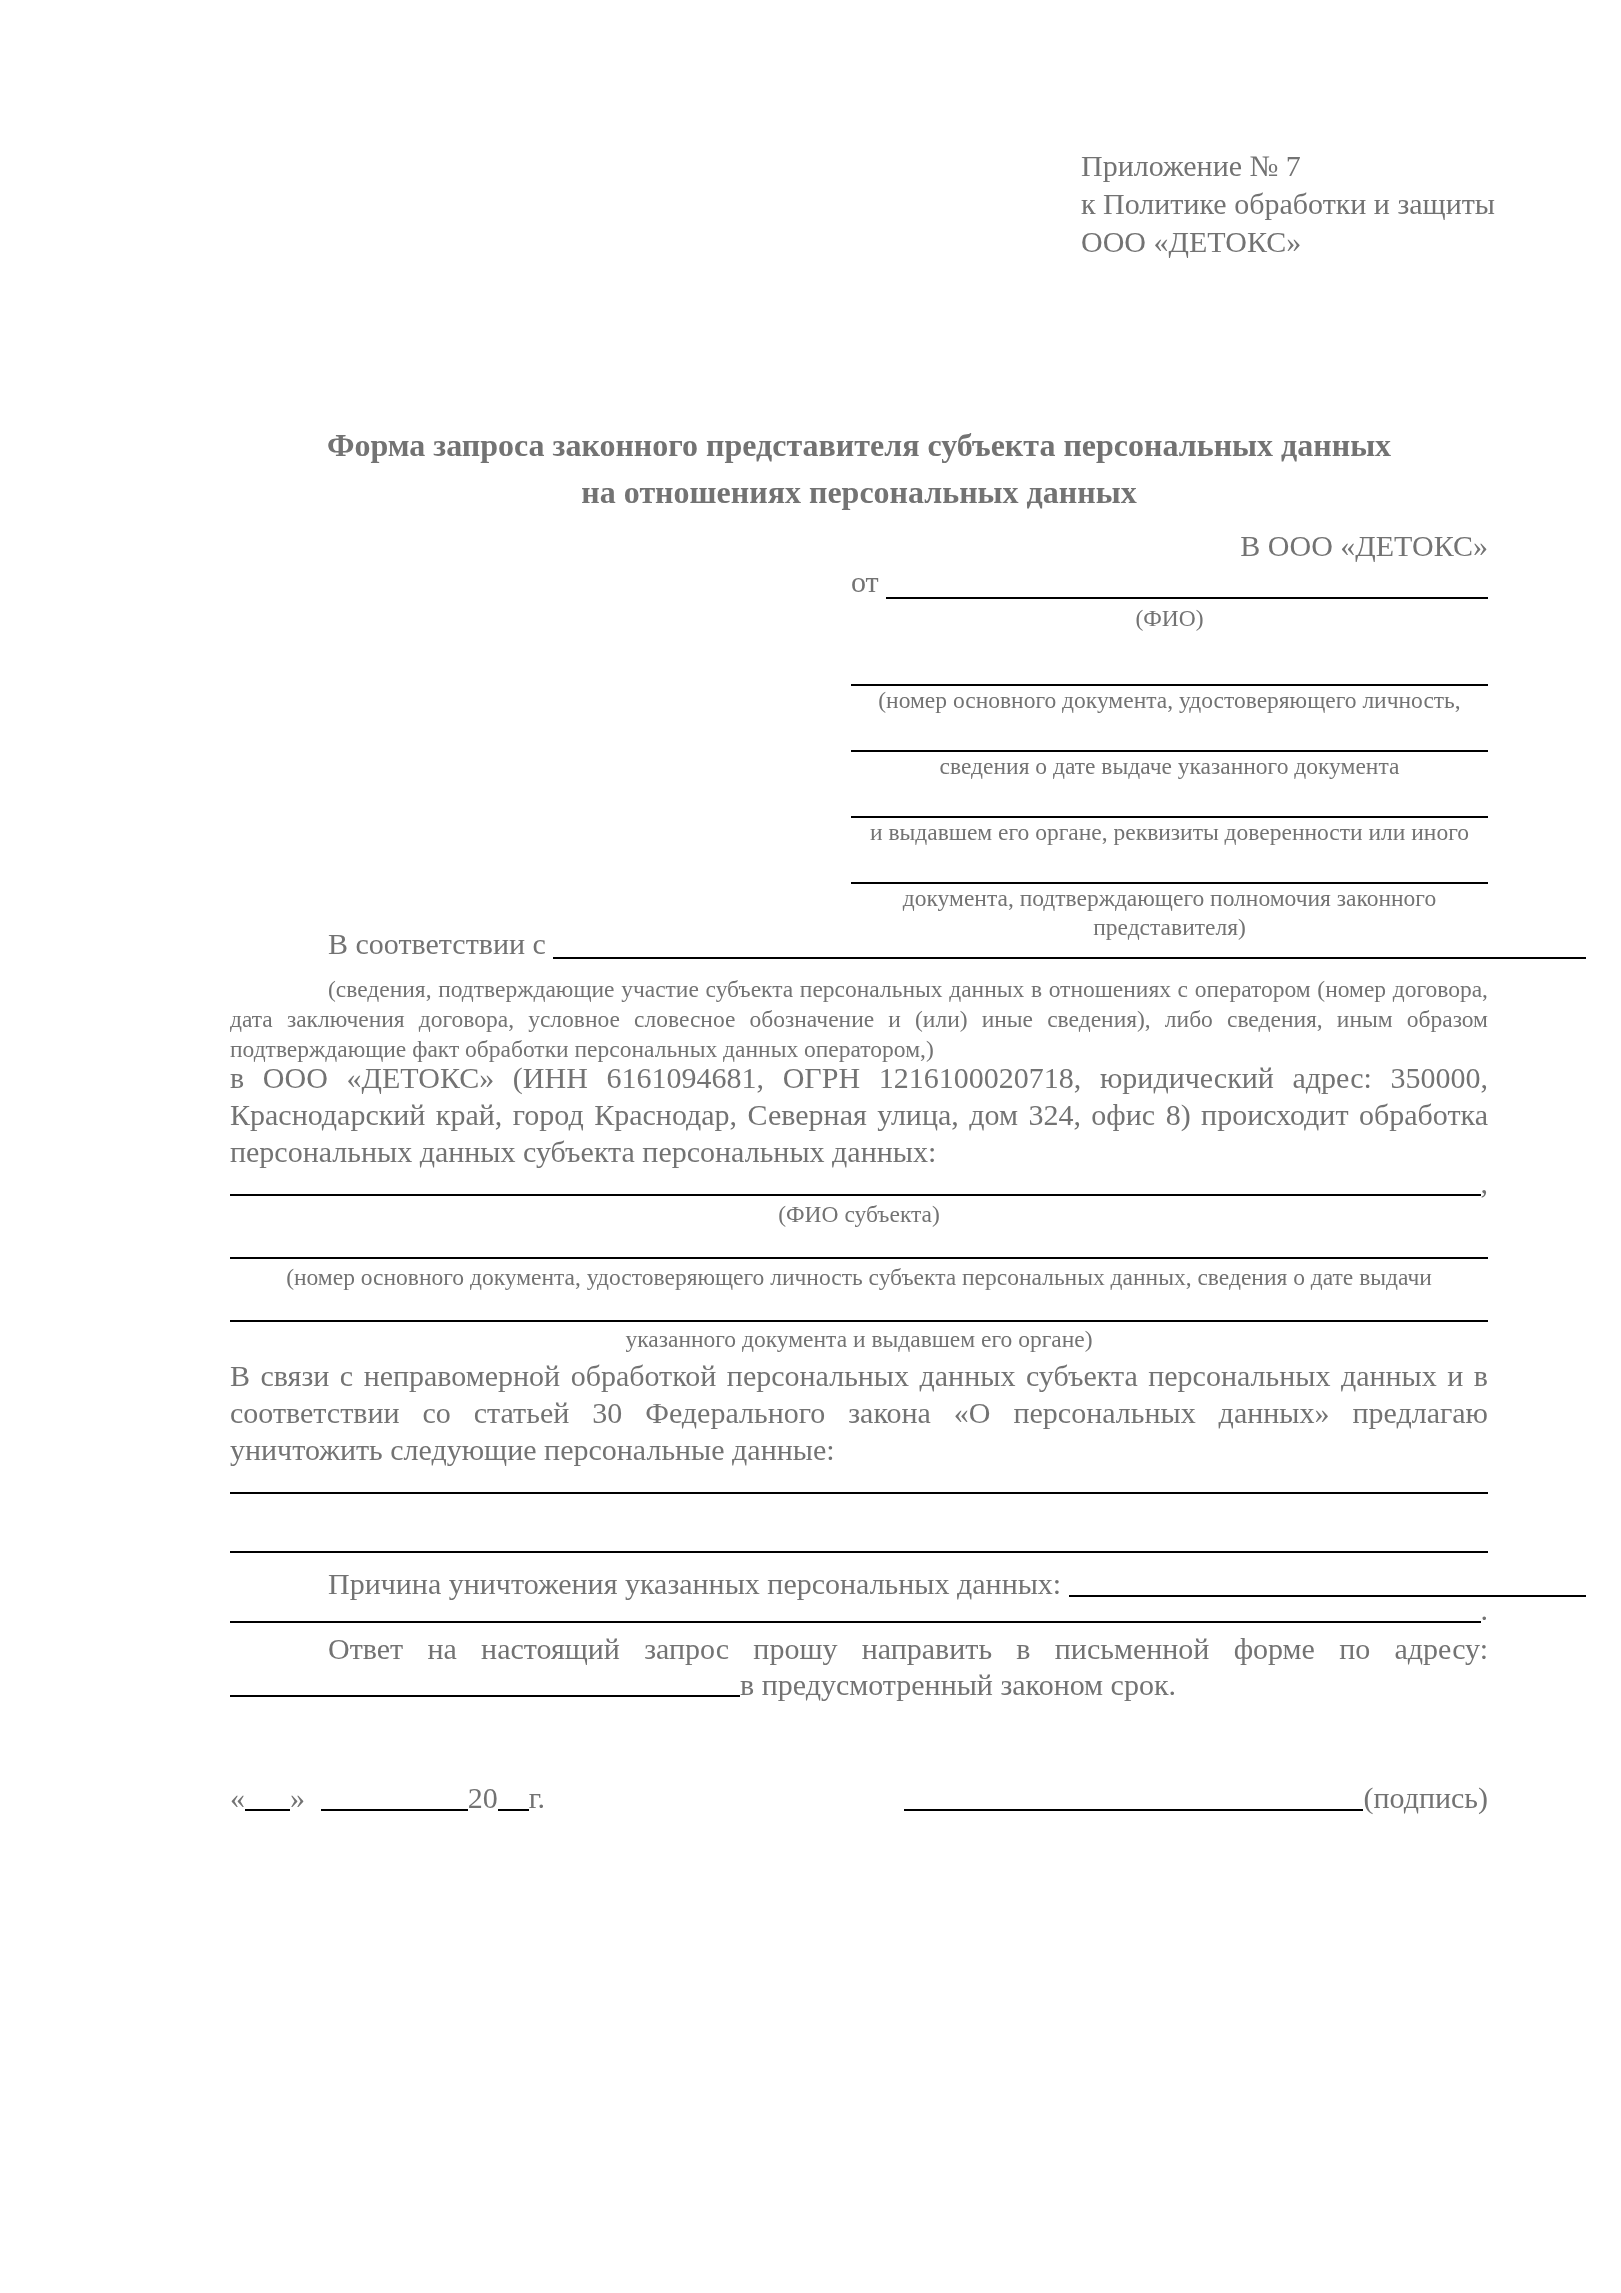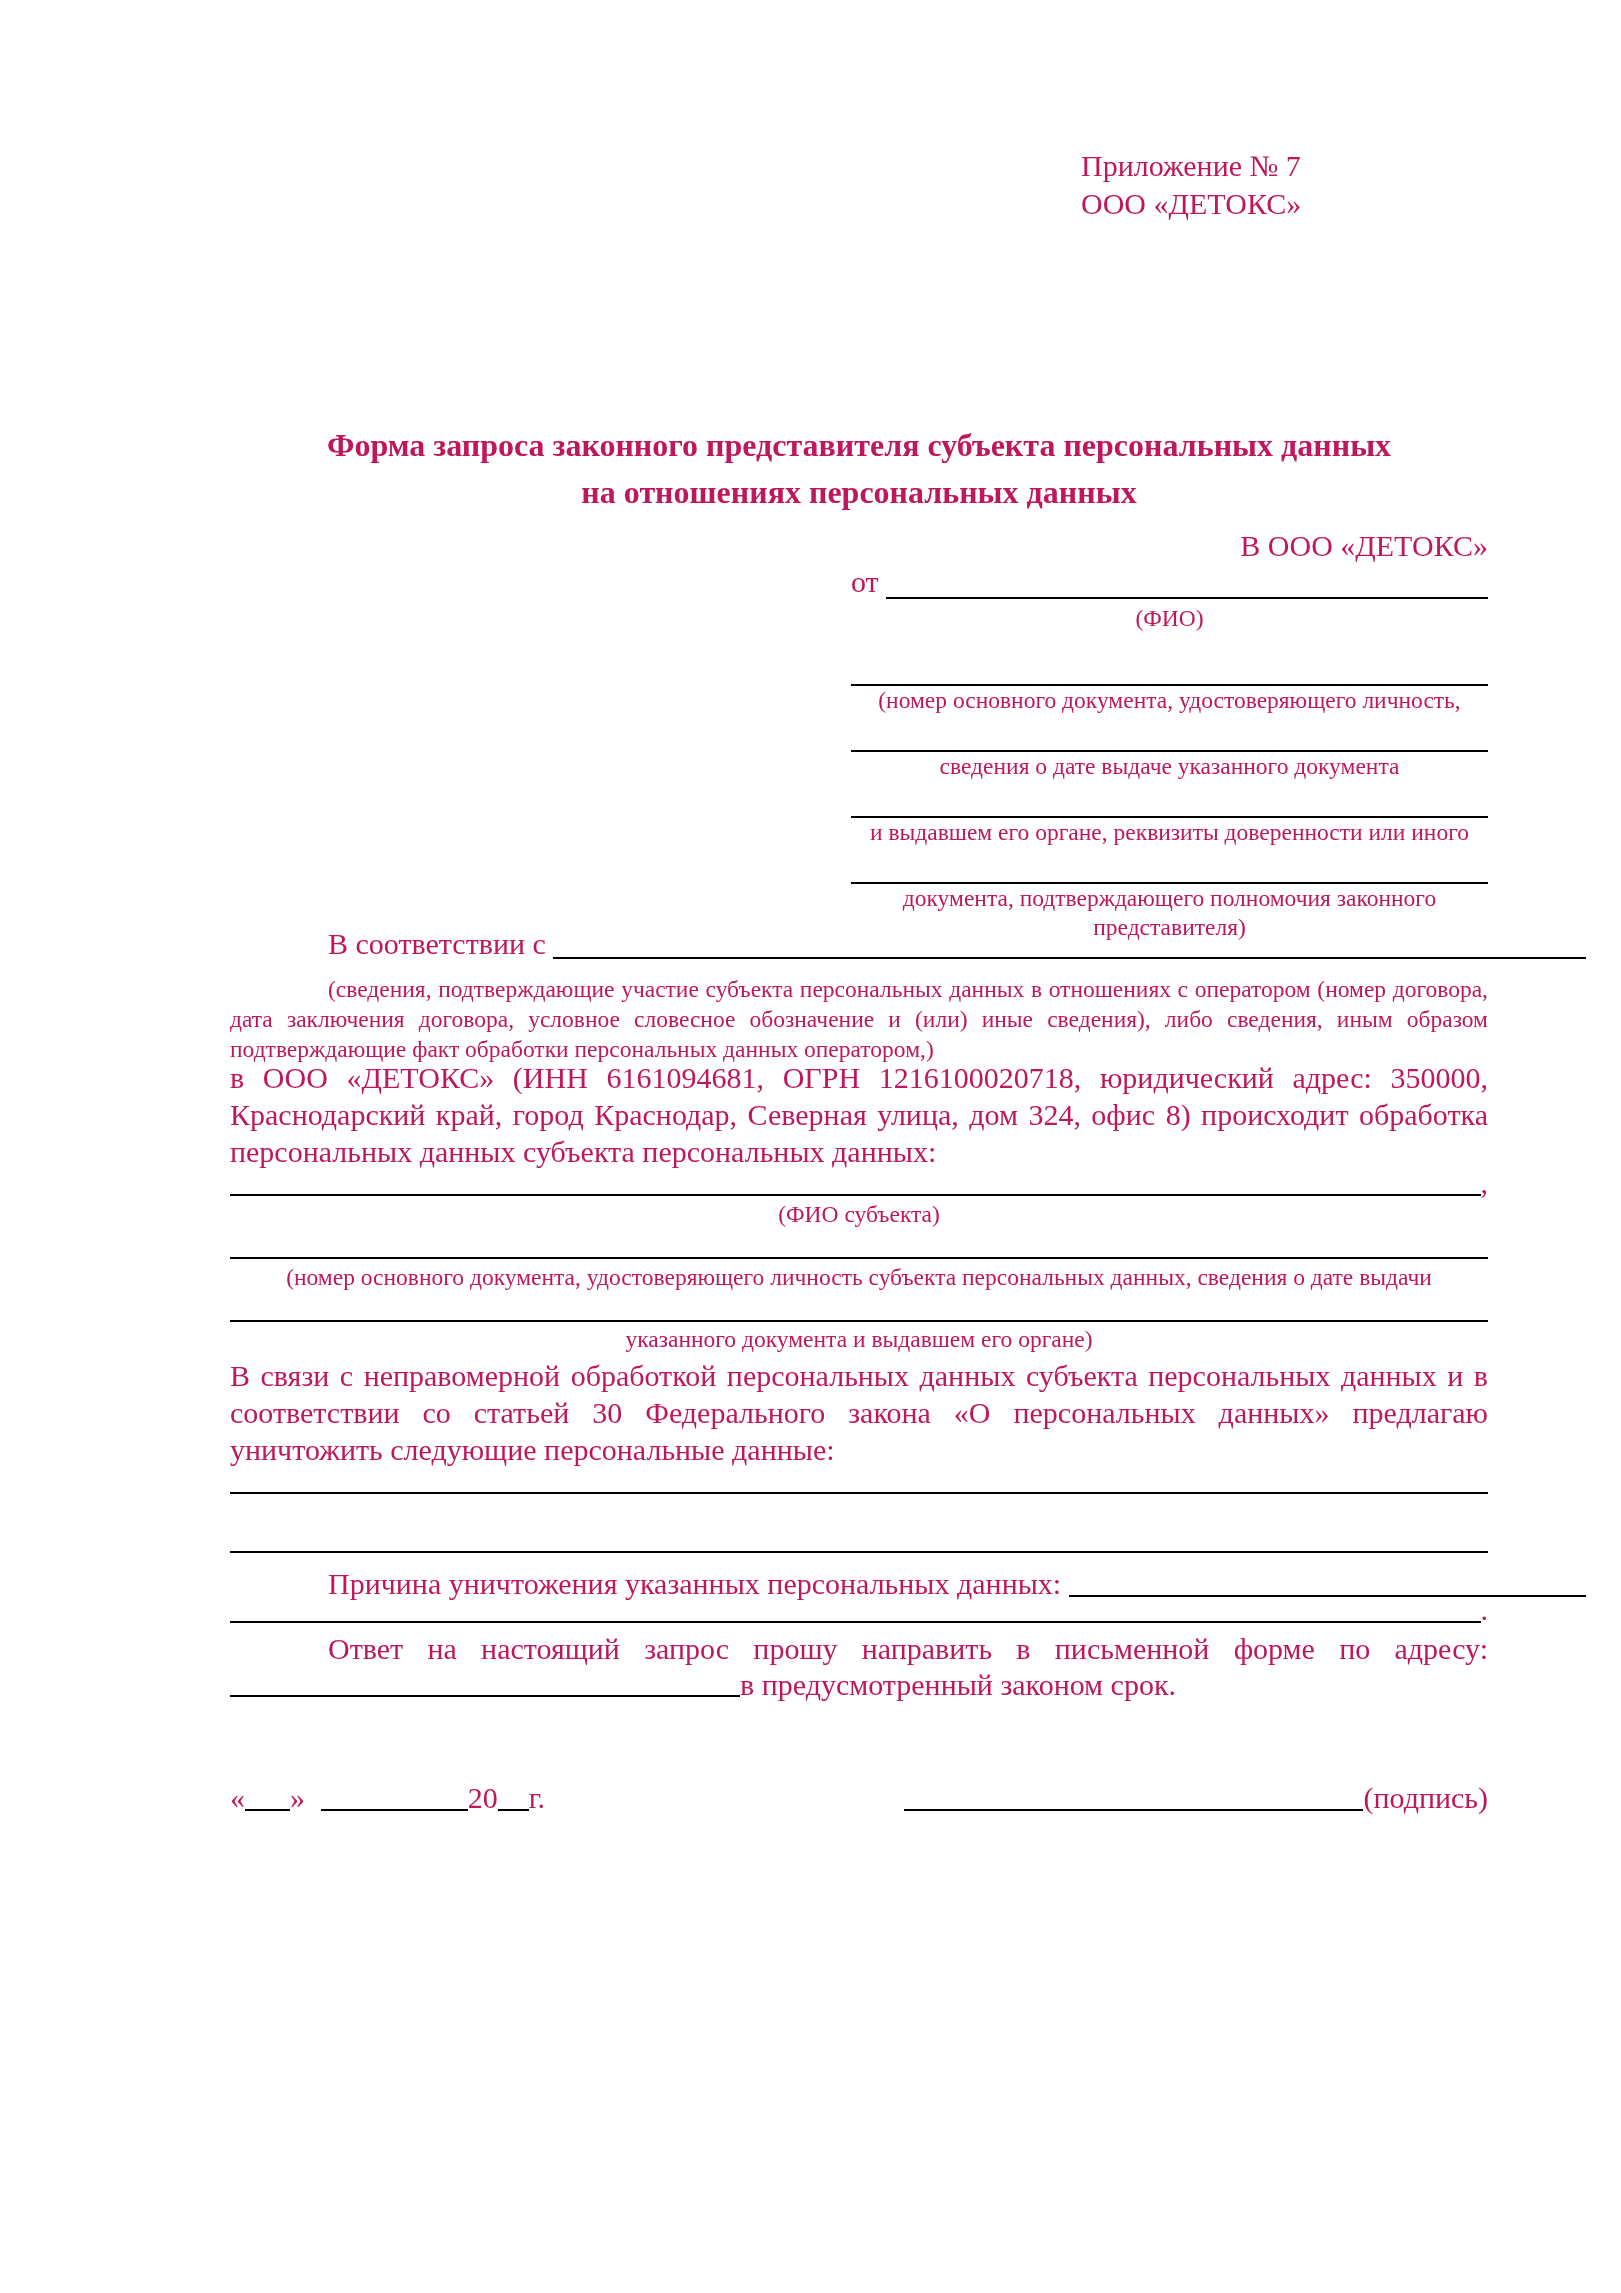--- a/index.html
+++ b/index.html
@@ -1,19 +1,19 @@
 <!DOCTYPE html>
 <html><head>
 <meta charset="utf-8">
 <style>
   html,body{margin:0;padding:0;background:#ffffff;}
   .page{
     position:relative;
     width:1621px;height:2294px;
-    background:#ffffff;color:#be185d;
+    background:#ffffff;color:#737373;
     font-family:"Liberation Serif","DejaVu Serif",serif;
     font-size:30px;
     overflow:hidden;
   }
   .abs{position:absolute;}
   .content-w{left:230px;width:1258px;}
   .small{font-size:23.5px;}
   .center{text-align:center;}
   .justify{text-align:justify;}
   .nowrap{white-space:nowrap;}
@@ -70,20 +70,21 @@
   .sig .d3{width:31px;}
   .sig .s1{width:459px;}
 </style>
 </head>
 <body>
 
 <div class="page">
 
   <div class="abs hdr">
     <div>Приложение № 7</div>
+    <div>к Политике обработки и защиты</div>
     <div>ООО «ДЕТОКС»</div>
   </div>
 
   <div class="abs content-w title center bold">
     <div>Форма запроса законного представителя субъекта персональных данных</div>
     <div>на отношениях персональных данных</div>
   </div>
 
   <div class="abs addr">
     <div class="to-line">В ООО «ДЕТОКС»</div>

